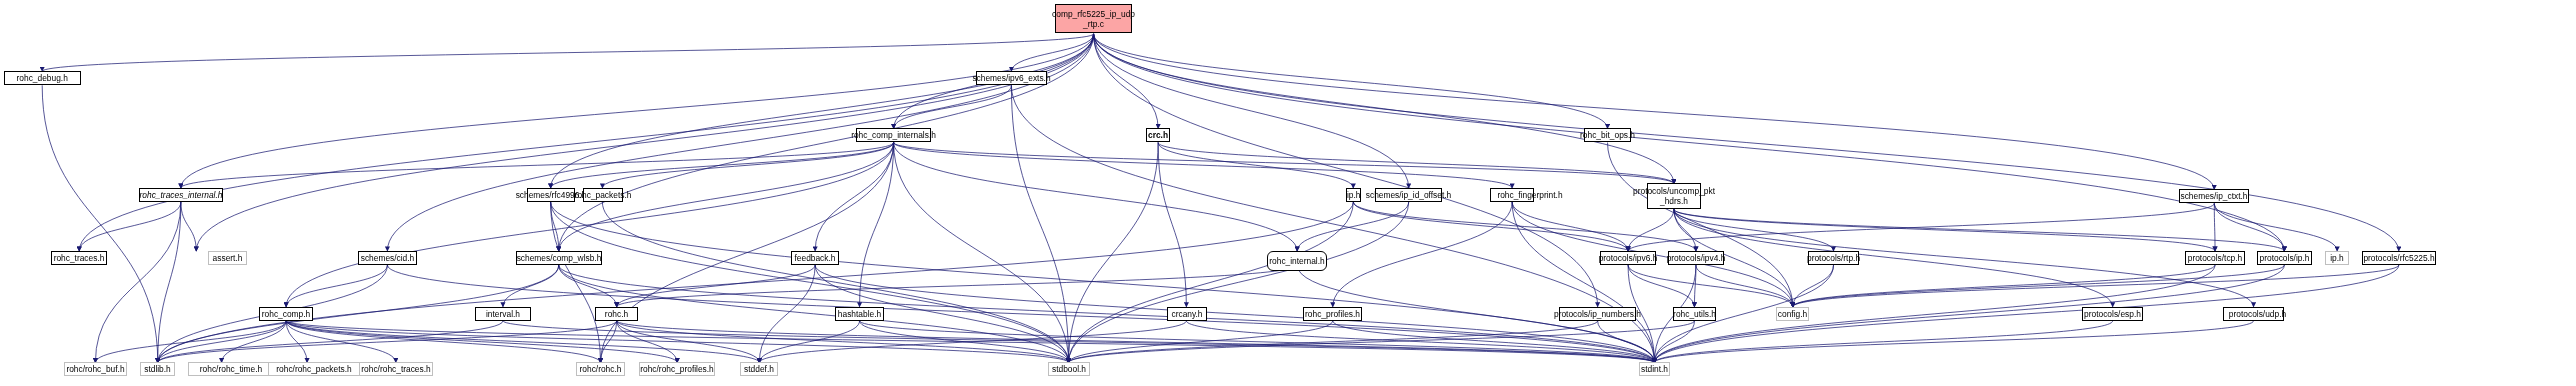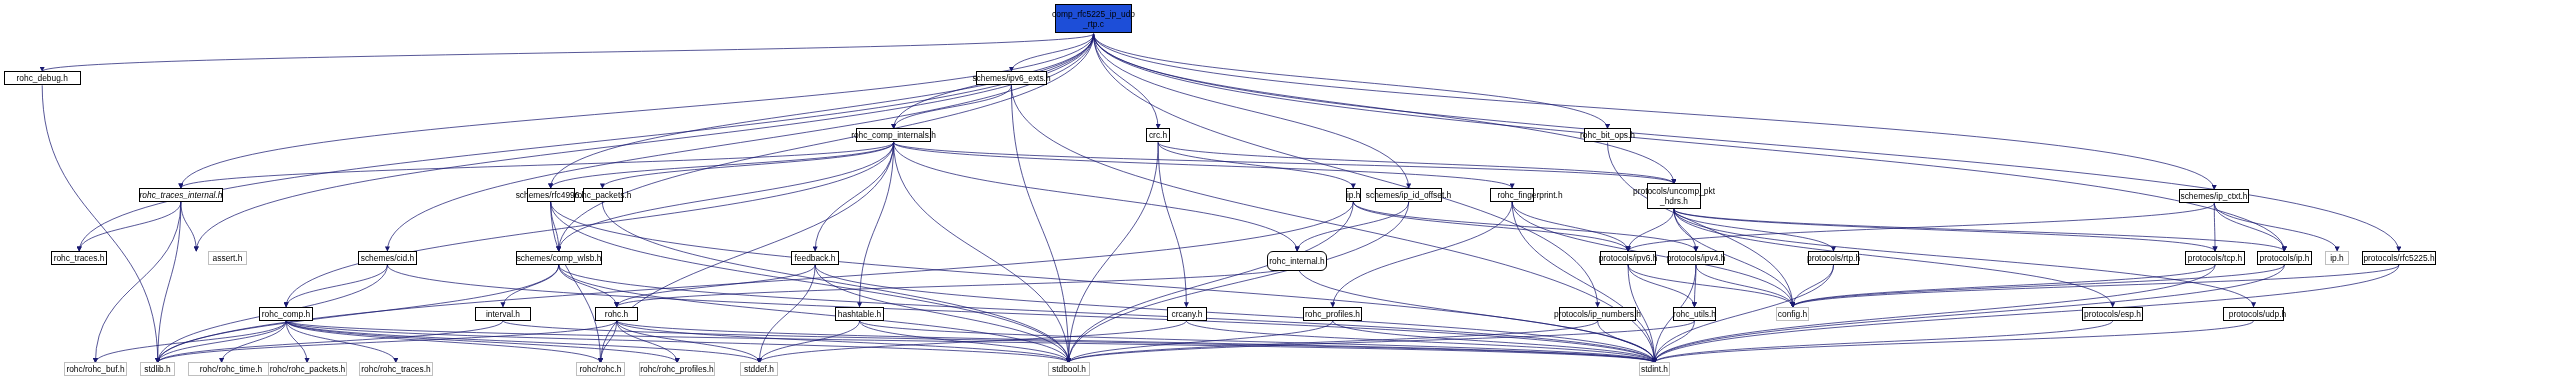--- a/index.html
+++ b/index.html
@@ -4,21 +4,21 @@
 <style>
   html, body { margin: 0; padding: 0; background: #ffffff; }
   body { width: 2576px; height: 387px; position: relative; overflow: hidden;
          font-family: "Liberation Sans", sans-serif; }
   #graph { position: absolute; left: 0; top: 0; width: 2576px; height: 387px; }
   .node { position: absolute; box-sizing: border-box; background: #ffffff;
           border: 1px solid #000000; display: flex; align-items: center;
           justify-content: center; text-align: center; font-size: 8.4px;
           color: #000000; line-height: 10.3px; white-space: pre; cursor: pointer; }
   .node.external { border-color: #bfbfbf; cursor: default; }
-  .node.root { background: #1d4ed8; border-color: #000000; }
+  .node.root { background: #fca5a5; border-color: #000000; }
 </style>
 </head>
 <body>
 
 <svg id="graph" xmlns="http://www.w3.org/2000/svg" width="2576" height="387" viewBox="0 0 3511 527">
   <defs>
     <marker id="arrow" viewBox="0 0 10 10" refX="9" refY="5" markerWidth="7" markerHeight="7" orient="auto-start-reverse">
       <path d="M0,0 L10,5 L0,10 z" fill="#191970"></path>
     </marker>
   </defs>
@@ -152,21 +152,21 @@
       <path d="M2879.5,437 C2879.5,465.5 2255,465.5 2255,494" fill="none" stroke="#191970" stroke-width="1" marker-end="url(#arrow)"></path>
       <path d="M3071.5,437 C3071.5,465.5 2255,465.5 2255,494" fill="none" stroke="#191970" stroke-width="1" marker-end="url(#arrow)"></path>
     </g>
 </svg>
 <div id="nodes">
     <div class="node root" style="left: 1055px; top: 4.4px; width: 77px; height: 29px;">comp_rfc5225_ip_udp
 _rtp.c</div>
     <div class="node" style="left: 3.7px; top: 71px; width: 77px; height: 14px;">rohc_debug.h</div>
     <div class="node" style="left: 976px; top: 71px; width: 71px; height: 14px;">schemes/ipv6_exts.h</div>
     <div class="node" style="left: 856px; top: 128px; width: 75px; height: 14px;">rohc_comp_internals.h</div>
-    <div class="node" style="left: 1146px; top: 128px; width: 24px; height: 14px;">crc.h</div>
+    <div class="node" style="left: 1146px; top: 128px; width: 24px; height: 14px; font-weight: bold;">crc.h</div>
     <div class="node" style="left: 1584px; top: 128px; width: 47px; height: 14px;">rohc_bit_ops.h</div>
     <div class="node" style="left: 139px; top: 188px; width: 84px; height: 14px; font-style: italic;">rohc_traces_internal.h</div>
     <div class="node" style="left: 527px; top: 188px; width: 48px; height: 14px;">schemes/rfc4996.h</div>
     <div class="node" style="left: 583px; top: 188px; width: 40px; height: 14px;">rohc_packets.h</div>
     <div class="node" style="left: 1346px; top: 188px; width: 15.4px; height: 14px;">ip.h</div>
     <div class="node" style="left: 1375px; top: 188px; width: 67px; height: 14px;">schemes/ip_id_offset.h</div>
     <div class="node" style="left: 1490px; top: 188px; width: 44px; height: 14px; padding-left: 36px;">rohc_fingerprint.h</div>
     <div class="node" style="left: 1647px; top: 183px; width: 54px; height: 26px;">protocols/uncomp_pkt
 _hdrs.h</div>
     <div class="node" style="left: 2179px; top: 189px; width: 70px; height: 14px;">schemes/ip_ctxt.h</div>
@@ -190,21 +190,21 @@
     <div class="node" style="left: 1167px; top: 307px; width: 40px; height: 14px;">crcany.h</div>
     <div class="node" style="left: 1303px; top: 307px; width: 59px; height: 14px;">rohc_profiles.h</div>
     <div class="node" style="left: 1559px; top: 307px; width: 77px; height: 14px;">protocols/ip_numbers.h</div>
     <div class="node" style="left: 1673px; top: 307px; width: 43px; height: 14px;">rohc_utils.h</div>
     <div class="node external" style="left: 1776px; top: 307px; width: 33px; height: 14px;">config.h</div>
     <div class="node" style="left: 2082px; top: 307px; width: 61px; height: 14px;">protocols/esp.h</div>
     <div class="node" style="left: 2223px; top: 307px; width: 61px; height: 14px; padding-left: 8px;">protocols/udp.h</div>
     <div class="node external" style="left: 64px; top: 362px; width: 63px; height: 14px;">rohc/rohc_buf.h</div>
     <div class="node external" style="left: 140px; top: 362px; width: 35px; height: 14px;">stdlib.h</div>
     <div class="node external" style="left: 188px; top: 362px; width: 86px; height: 14px;">rohc/rohc_time.h</div>
-    <div class="node external" style="left: 268px; top: 362px; width: 79px; height: 14px;">rohc/rohc_packets.h</div>
+    <div class="node external" style="left: 268px; top: 362px; width: 92px; height: 14px;">rohc/rohc_packets.h</div>
     <div class="node external" style="left: 359px; top: 362px; width: 74px; height: 14px;">rohc/rohc_traces.h</div>
     <div class="node external" style="left: 576px; top: 362px; width: 49px; height: 14px;">rohc/rohc.h</div>
     <div class="node external" style="left: 639px; top: 362px; width: 76px; height: 14px;">rohc/rohc_profiles.h</div>
     <div class="node external" style="left: 740px; top: 362px; width: 38px; height: 14px;">stddef.h</div>
     <div class="node external" style="left: 1048px; top: 362px; width: 42px; height: 14px;">stdbool.h</div>
     <div class="node external" style="left: 1639px; top: 362px; width: 31px; height: 14px;">stdint.h</div>
   </div>
 
 
 </body></html>

